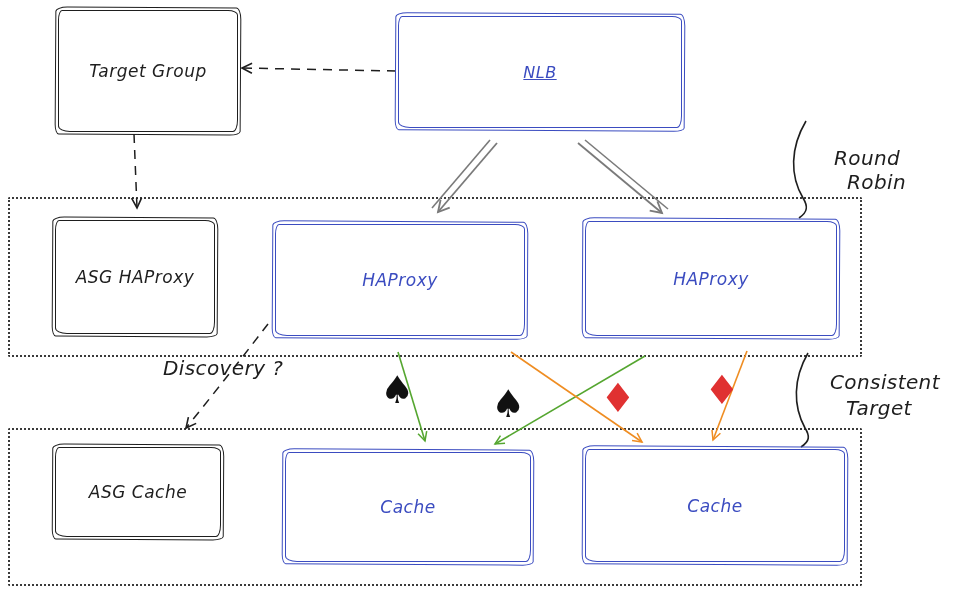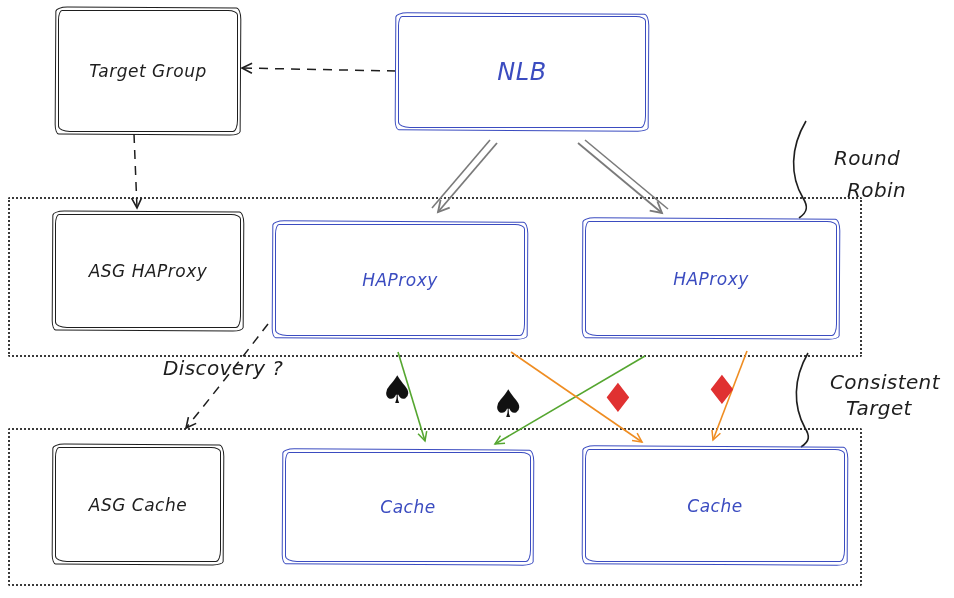--- a/index.html
+++ b/index.html
@@ -118,50 +118,50 @@
 
     <path d="M806,121 C790,148 790,176 803,198 C808,206 808,212 799,218" fill="none" stroke="#1e1e1e" stroke-width="1.6"></path>
 
     <path d="M808,353 C793,379 793,406 805,428 C810,436 810,441 801,447" fill="none" stroke="#1e1e1e" stroke-width="1.6"></path>
   </svg>
 
   <div class="node black" style="left:58px;top:10px;width:180px;height:122px;">
     <span class="lbl">Target Group</span>
   </div>
 
-  <div class="node blue" style="left:398px;top:16px;width:248px;height:112px;font-size:24px;">
+  <div class="node blue" style="left:398px;top:16px;width:284px;height:112px;font-size:16px;text-decoration:underline;">
     <span class="lbl">NLB</span>
   </div>
 
-  <div class="node black" style="left:55px;top:214px;width:186px;height:114px;">
+  <div class="node black" style="left:55px;top:220px;width:160px;height:114px;">
     <span class="lbl">ASG HAProxy</span>
   </div>
 
   <div class="node blue" style="left:275px;top:224px;width:250px;height:112px;">
     <span class="lbl">HAProxy</span>
   </div>
 
   <div class="node blue" style="left:585px;top:221px;width:252px;height:115px;">
     <span class="lbl">HAProxy</span>
   </div>
 
-  <div class="node black" style="left:55px;top:447px;width:166px;height:115px;">
+  <div class="node black" style="left:55px;top:447px;width:166px;height:90px;">
     <span class="lbl">ASG Cache</span>
   </div>
 
   <div class="node blue" style="left:285px;top:452px;width:246px;height:110px;">
     <span class="lbl">Cache</span>
   </div>
 
   <div class="node blue" style="left:585px;top:449px;width:260px;height:113px;">
     <span class="lbl">Cache</span>
   </div>
 
   <div class="note" style="left:834px;top:146px;">Round</div>
-  <div class="note" style="left:847px;top:170px;margin-top:8px;">Robin</div>
+  <div class="note" style="left:847px;top:170px;">Robin</div>
 
   <div class="note" style="left:830px;top:370px;">Consistent</div>
   <div class="note" style="left:846px;top:396px;">Target</div>
 
   <div class="note" style="left:163px;top:356px;">Discovery ?</div>
 
   <div class="suit spade" style="left:376px;top:368px;">♠</div>
   <div class="suit spade" style="left:487px;top:382px;">♠</div>
   <div class="suit diamond" style="left:597px;top:376px;">♦</div>
   <div class="suit diamond" style="left:701px;top:368px;">♦</div>

